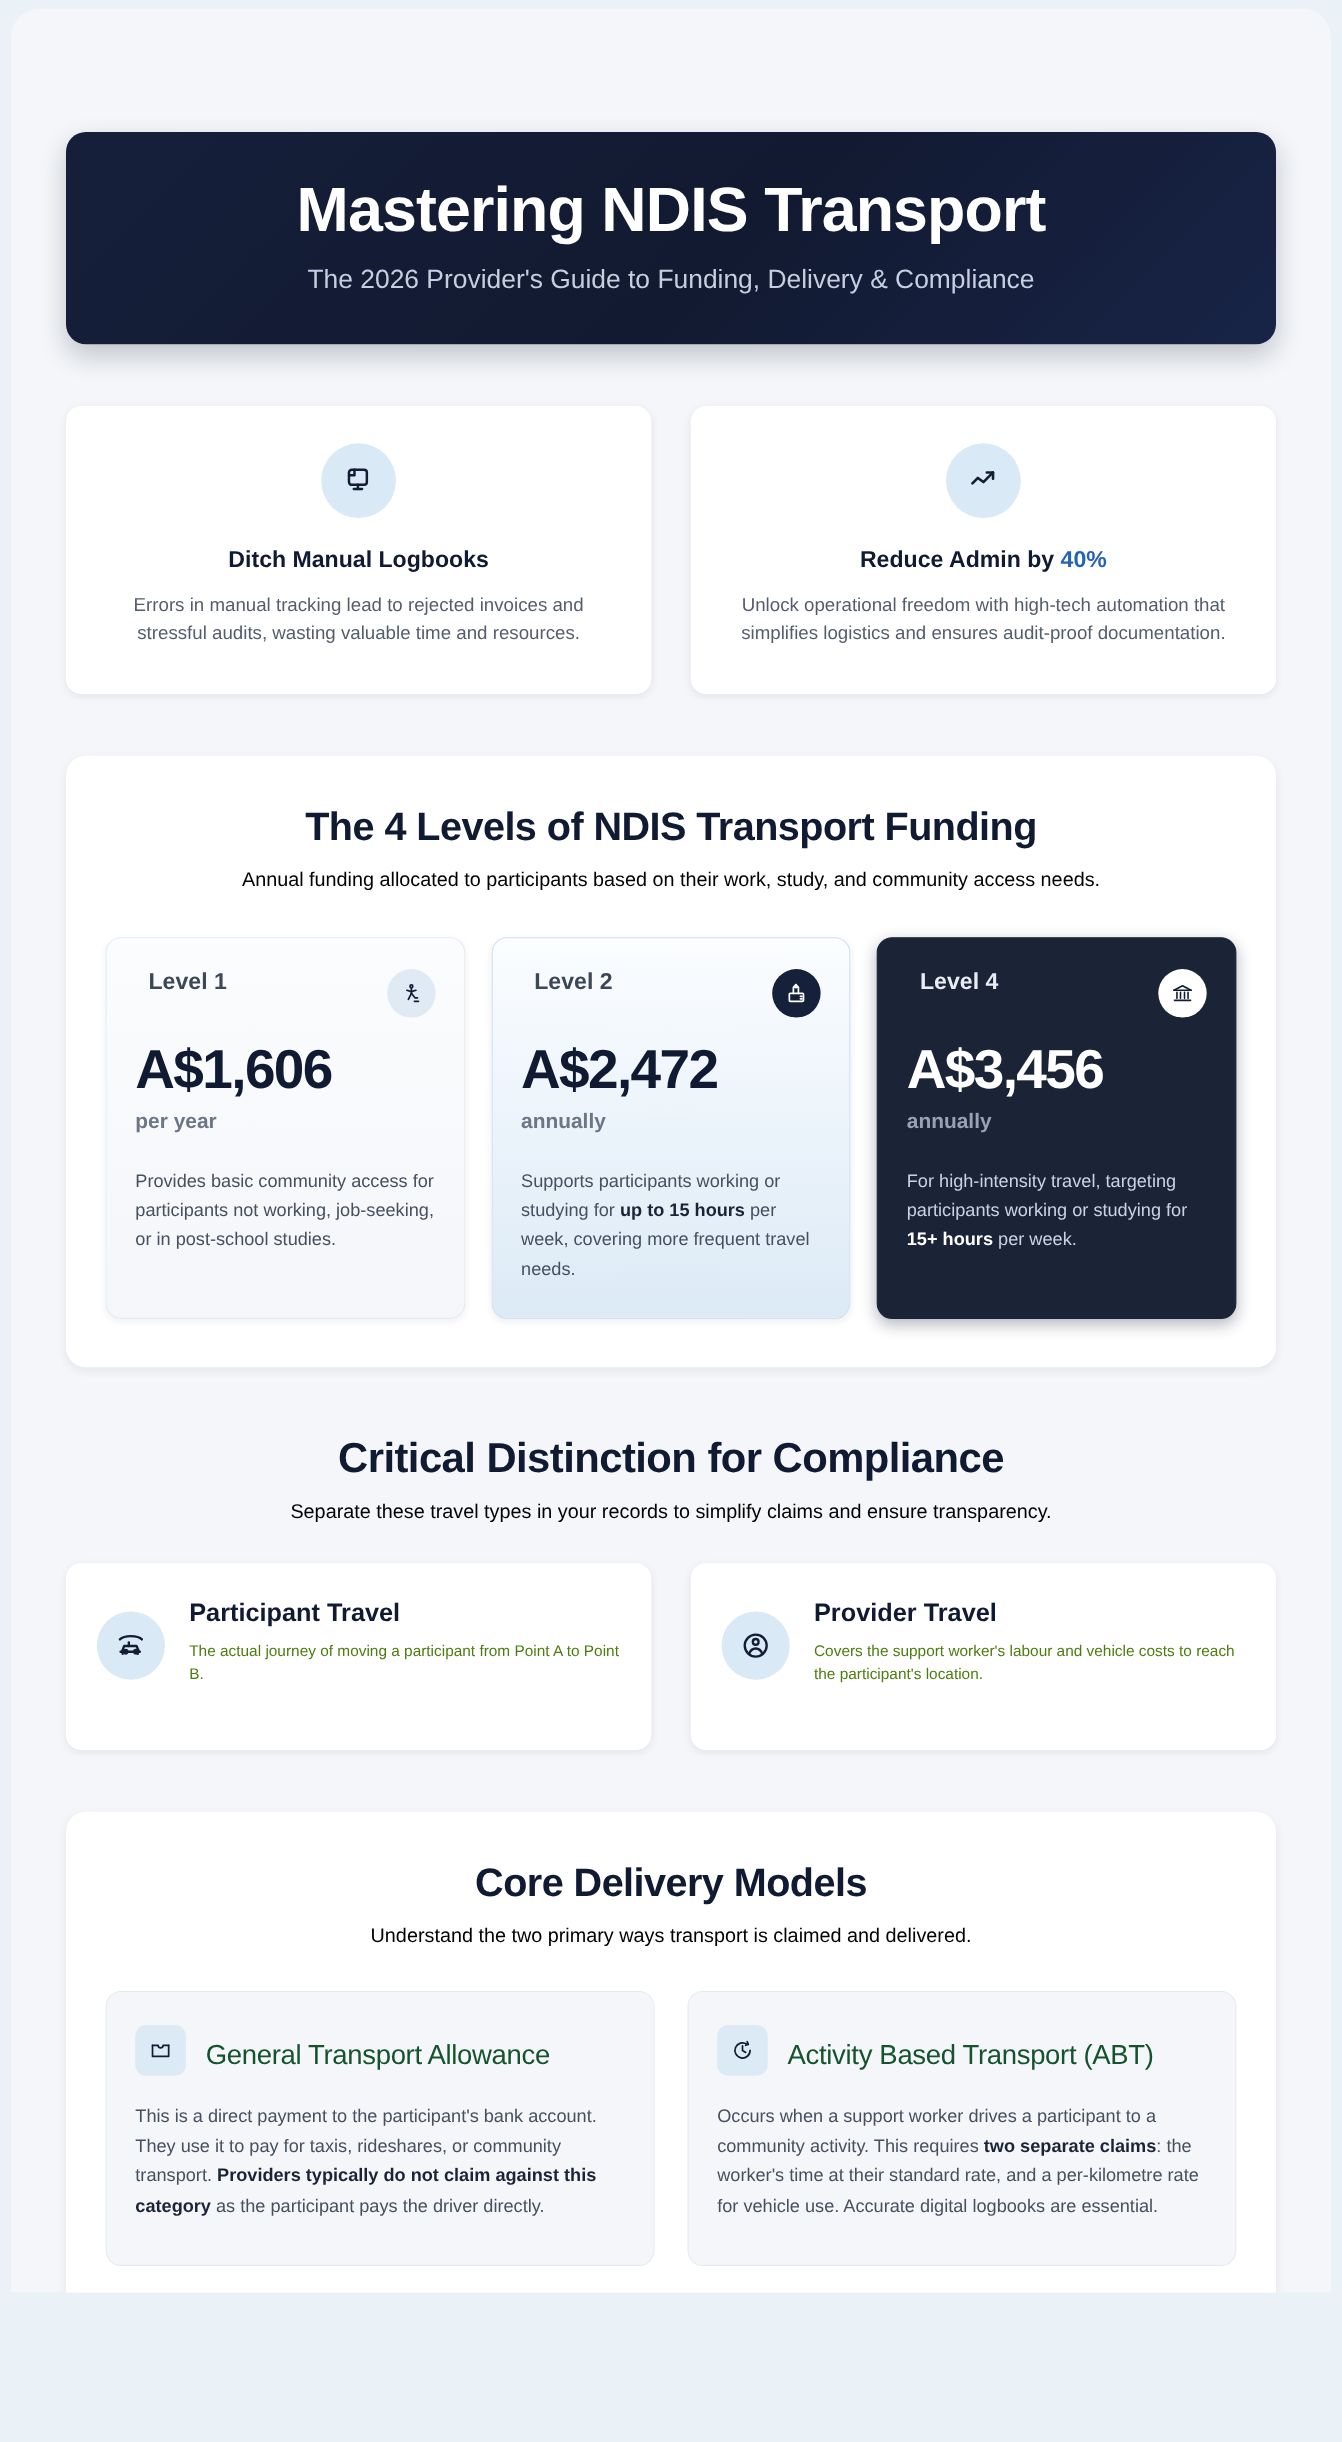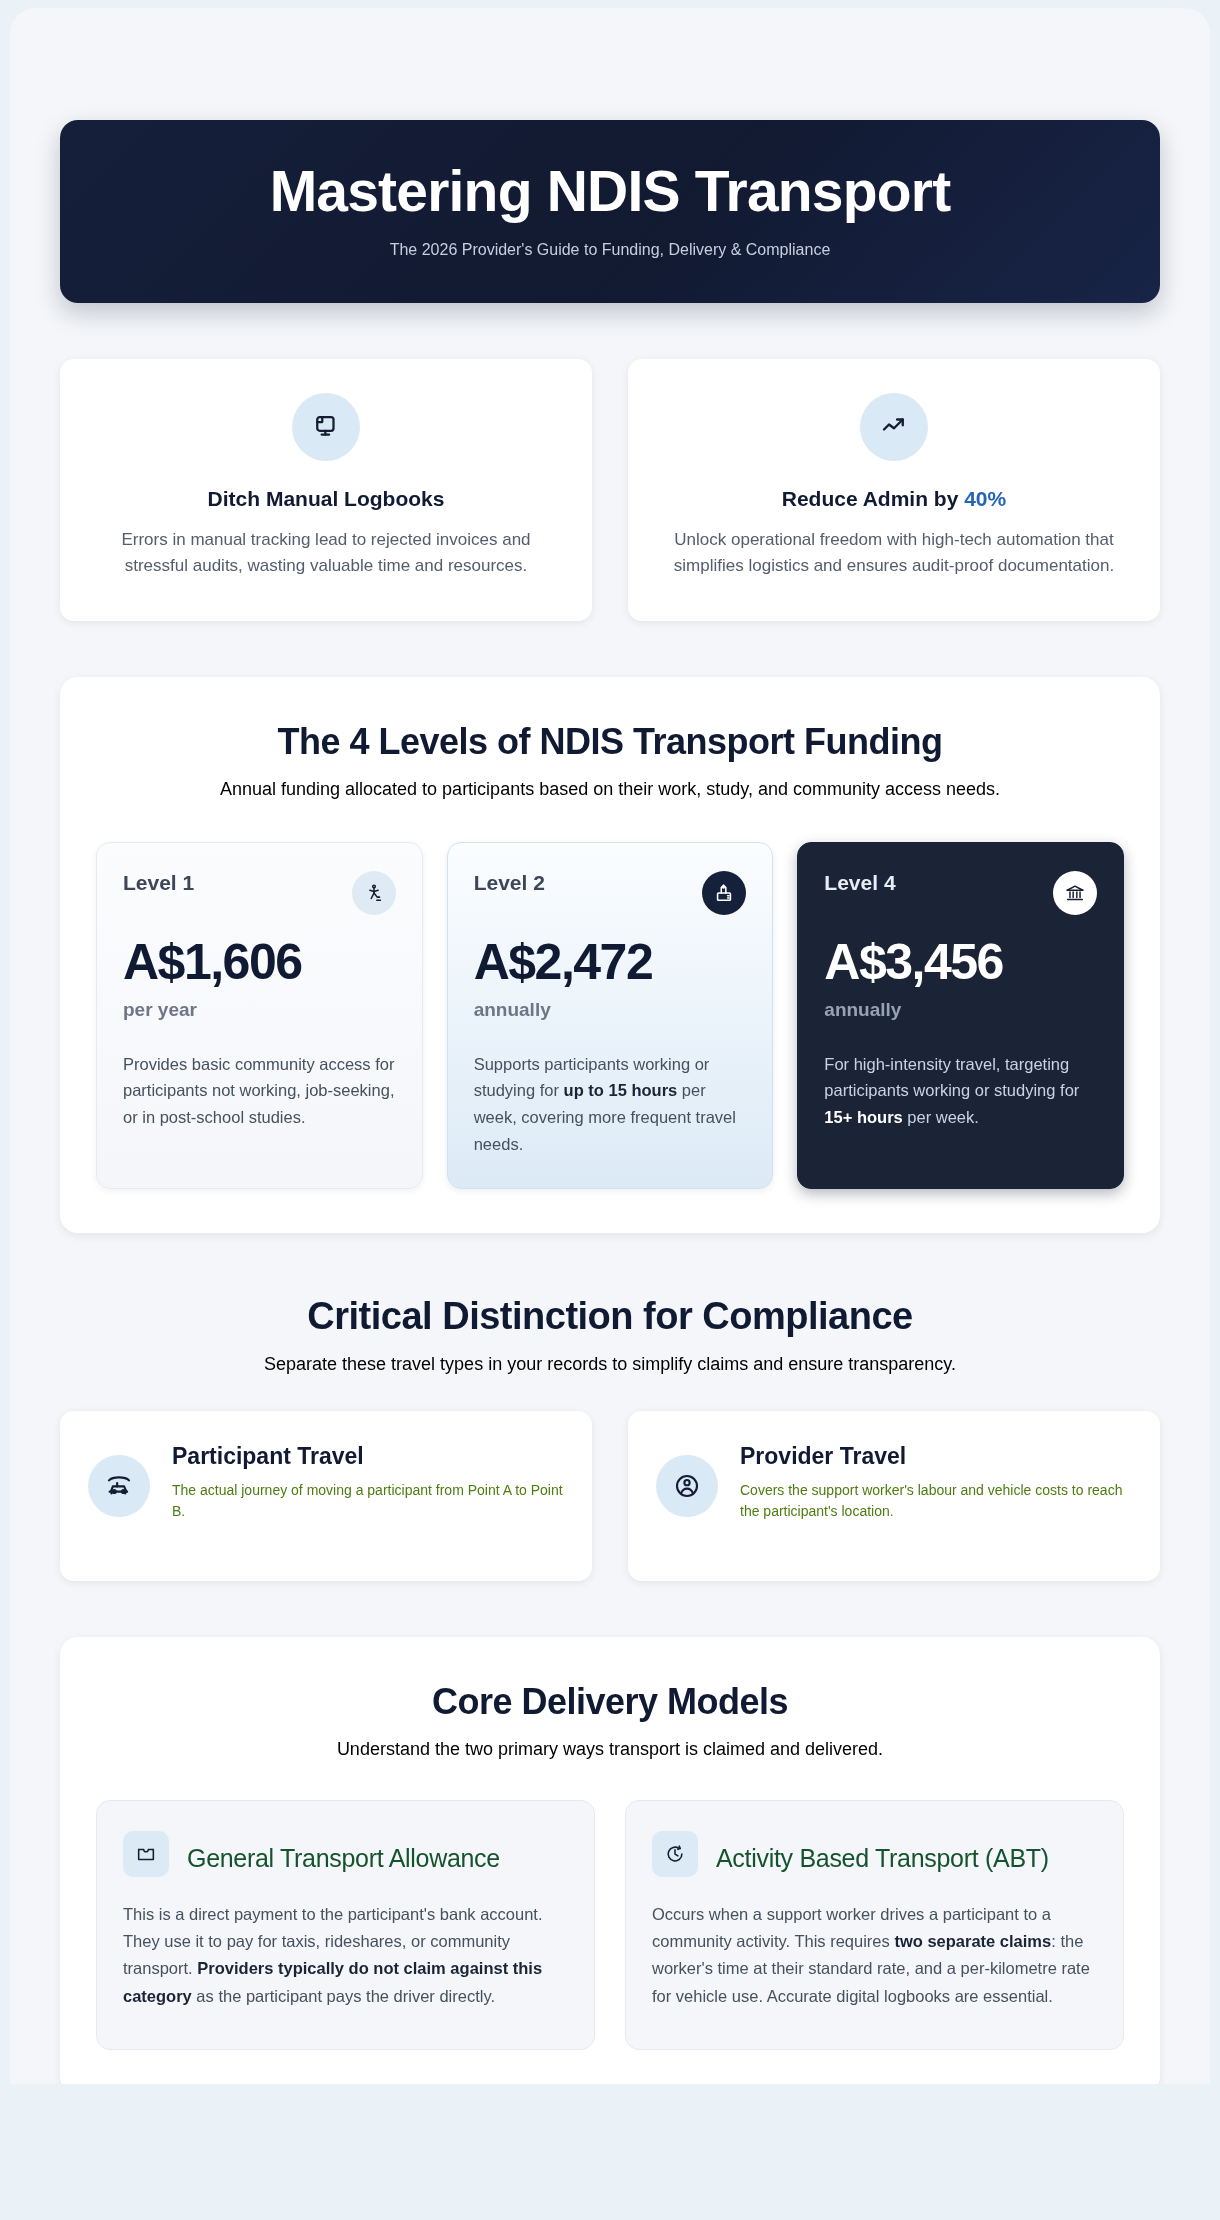--- a/index.html
+++ b/index.html
@@ -44,21 +44,21 @@
   .hero-title {
     color: #ffffff;
     font-size: 57px;
     font-weight: 700;
     letter-spacing: -0.8px;
     line-height: 1.1;
   }
   .hero-sub {
     margin-top: 18px;
     color: #c6cfdf;
-    font-size: 16px;
+    font-size: 24px;
     font-weight: 400;
   }
 
   
   .feature-row {
     display: flex;
     gap: 36px;
     margin-top: 56px;
   }
   .feature-card {
@@ -148,20 +148,21 @@
   }
   .level-card.l3 {
     background: #1b2436;
     border: 1px solid #1b2436;
     box-shadow: 0 5px 14px rgba(15, 23, 42, 0.3);
   }
   .level-head {
     display: flex;
     align-items: flex-start;
     justify-content: space-between;
+    margin-left: 12px;
   }
   .level-label {
     font-size: 21px;
     font-weight: 700;
     color: #3c4757;
   }
   .level-card.l3 .level-label { color: #e8edf5; }
   .level-badge {
     width: 44px;
     height: 44px;

